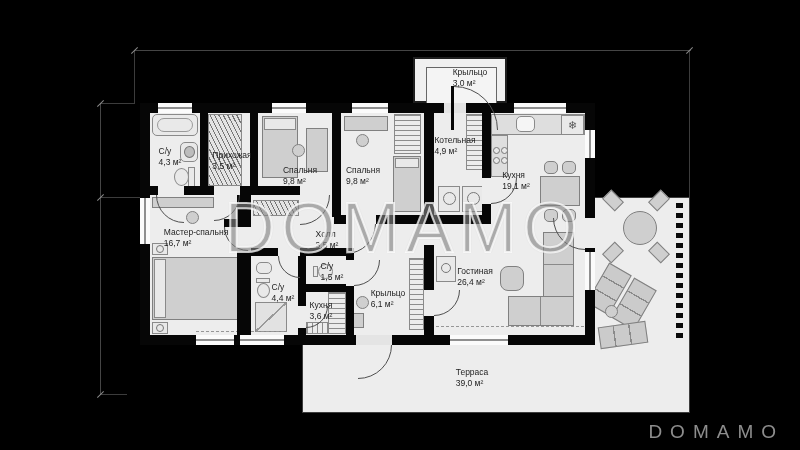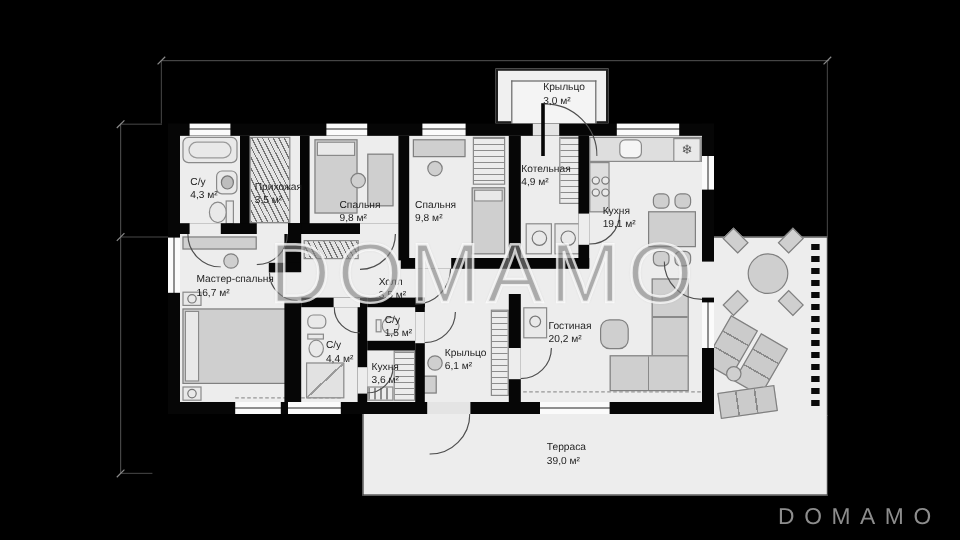--- a/index.html
+++ b/index.html
@@ -283,21 +283,21 @@
   <div class="abs label" style="left:321px;top:311px">
       <span class="ln">Кухня</span>
       <span class="ln">3,6 м²</span>
     </div>
   <div class="abs label" style="left:388px;top:299px">
       <span class="ln">Крыльцо</span>
       <span class="ln">6,1 м²</span>
     </div>
   <div class="abs label" style="left:475px;top:277px">
       <span class="ln">Гостиная</span>
-      <span class="ln">20,2 м²</span>
+      <span class="ln">26,4 м²</span>
     </div>
   <div class="abs label" style="left:472px;top:378px">
       <span class="ln">Терраса</span>
       <span class="ln">39,0 м²</span>
     </div>
 
   <div class="abs" id="watermark">DOMAMO</div>
   <div class="abs" id="logo">DOMAMO</div>
 </div>
 

